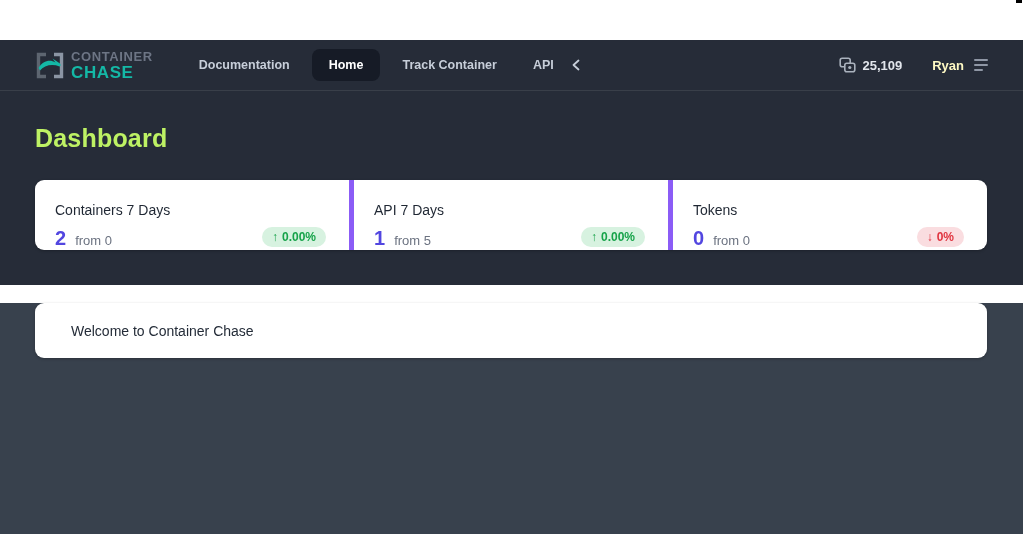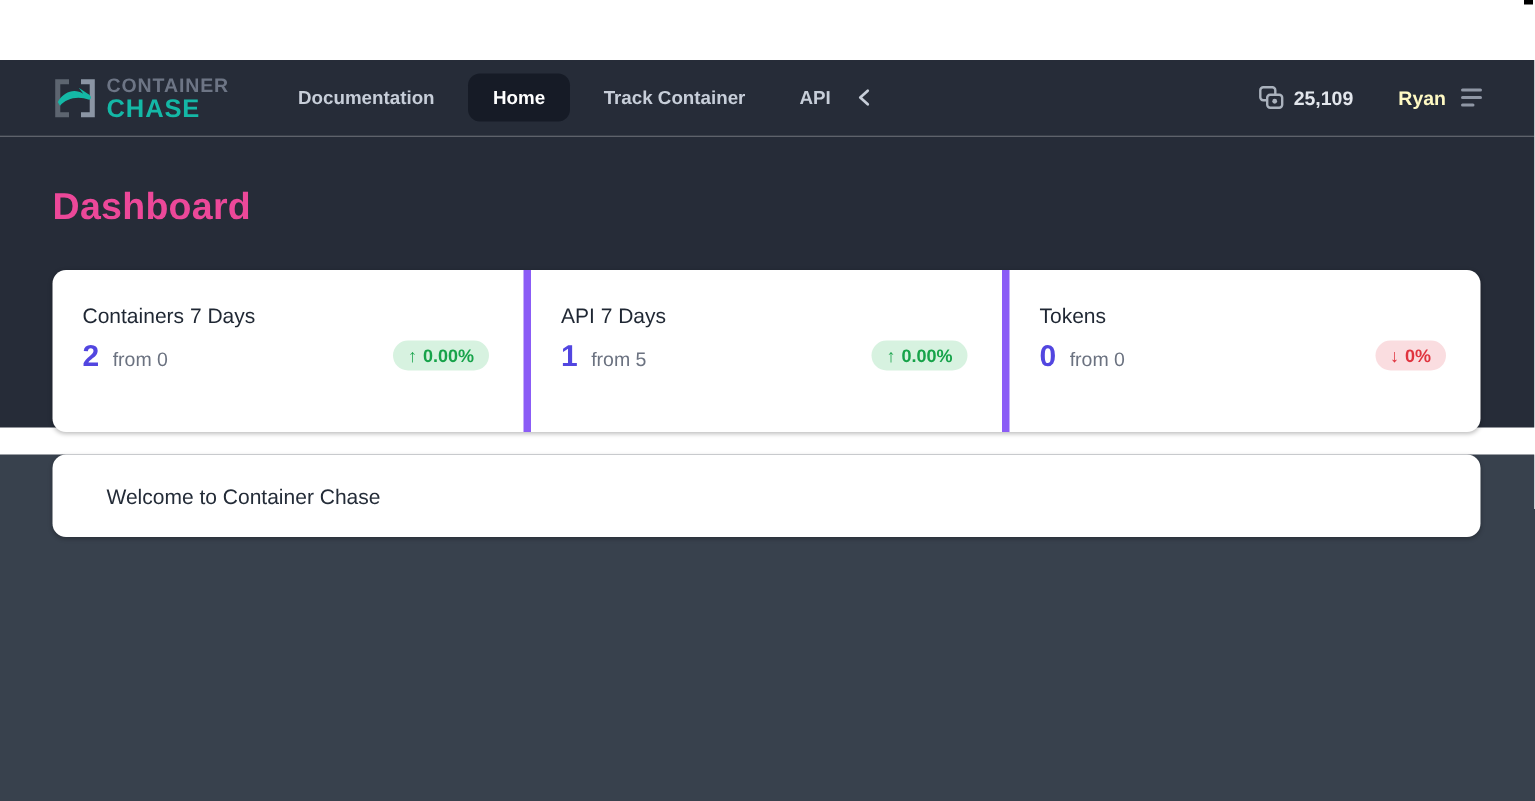--- a/index.html
+++ b/index.html
@@ -43,28 +43,28 @@
   .user-name { color: #fef9c3; font-size: 13px; font-weight: bold; margin-left: 30px; }
   .menu-icon { margin-left: 10px; cursor: pointer; display: flex; flex-direction: column; gap: 3px; }
   .menu-icon span { display: block; height: 2px; background: #8f97a5; border-radius: 1px; }
   .menu-icon .l1 { width: 14px; }
   .menu-icon .l2 { width: 14px; }
   .menu-icon .l3 { width: 9px; }
 
   
   .header-section { height: 194px; background: #262c38; }
   .page-title {
-    color: #ec4899; font-size: 25px; font-weight: bold;
+    color: #bef264; font-size: 25px; font-weight: bold;
     padding: 30px 0 0 35px; line-height: 34px; letter-spacing: 0.2px;
   }
 
   
   .stats-strip {
     margin: 25px 36px 0 35px;
-    height: 108px;
+    height: 70px;
     background: #ffffff;
     border-radius: 9px;
     display: flex;
     box-shadow: 0 1px 3px rgba(0,0,0,0.25);
   }
   .stat-section {
     flex: 1 1 0;
     position: relative;
     padding: 22px 0 0 20px;
   }

